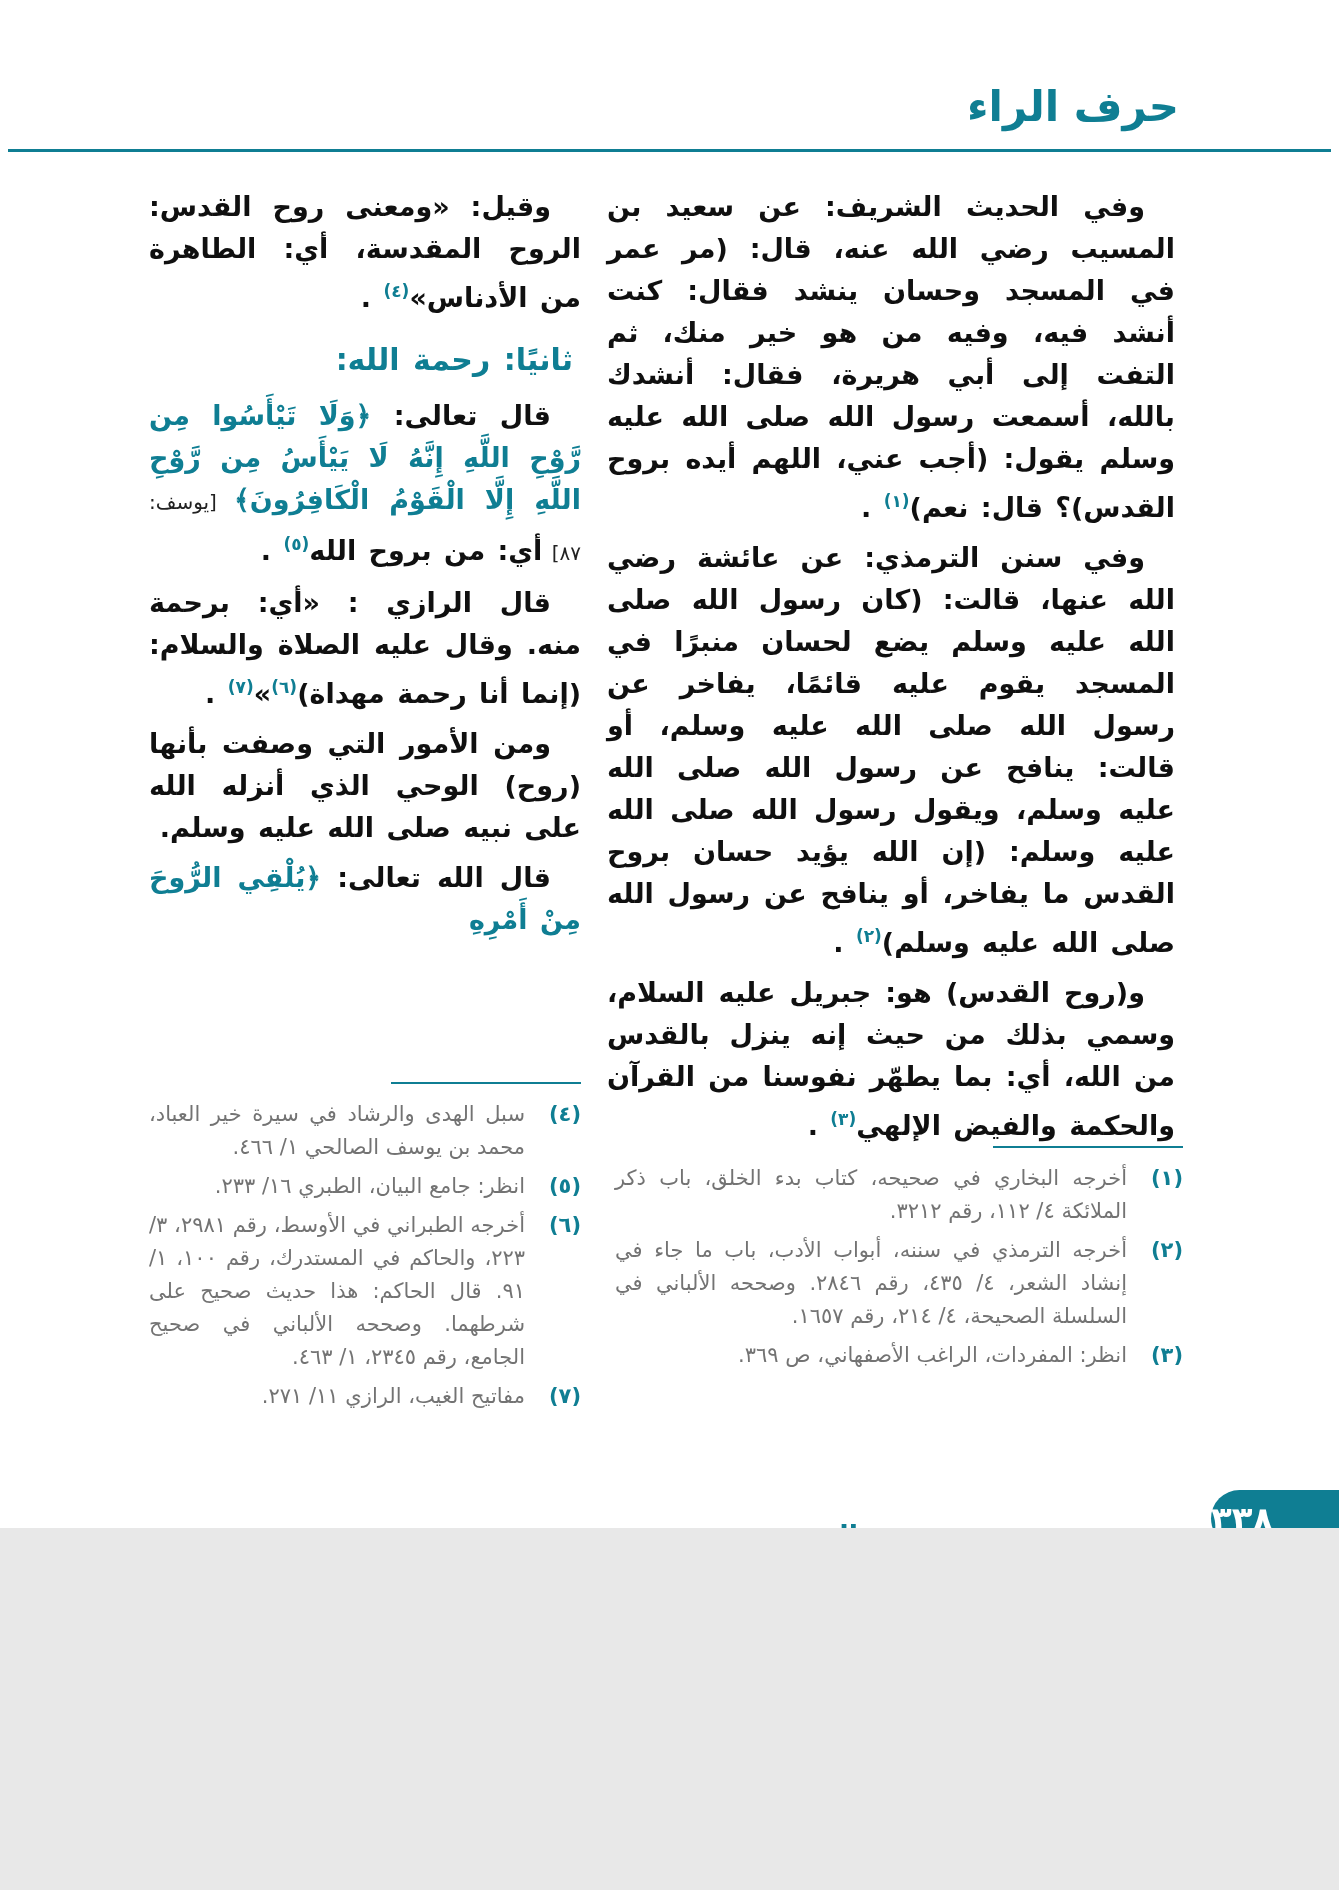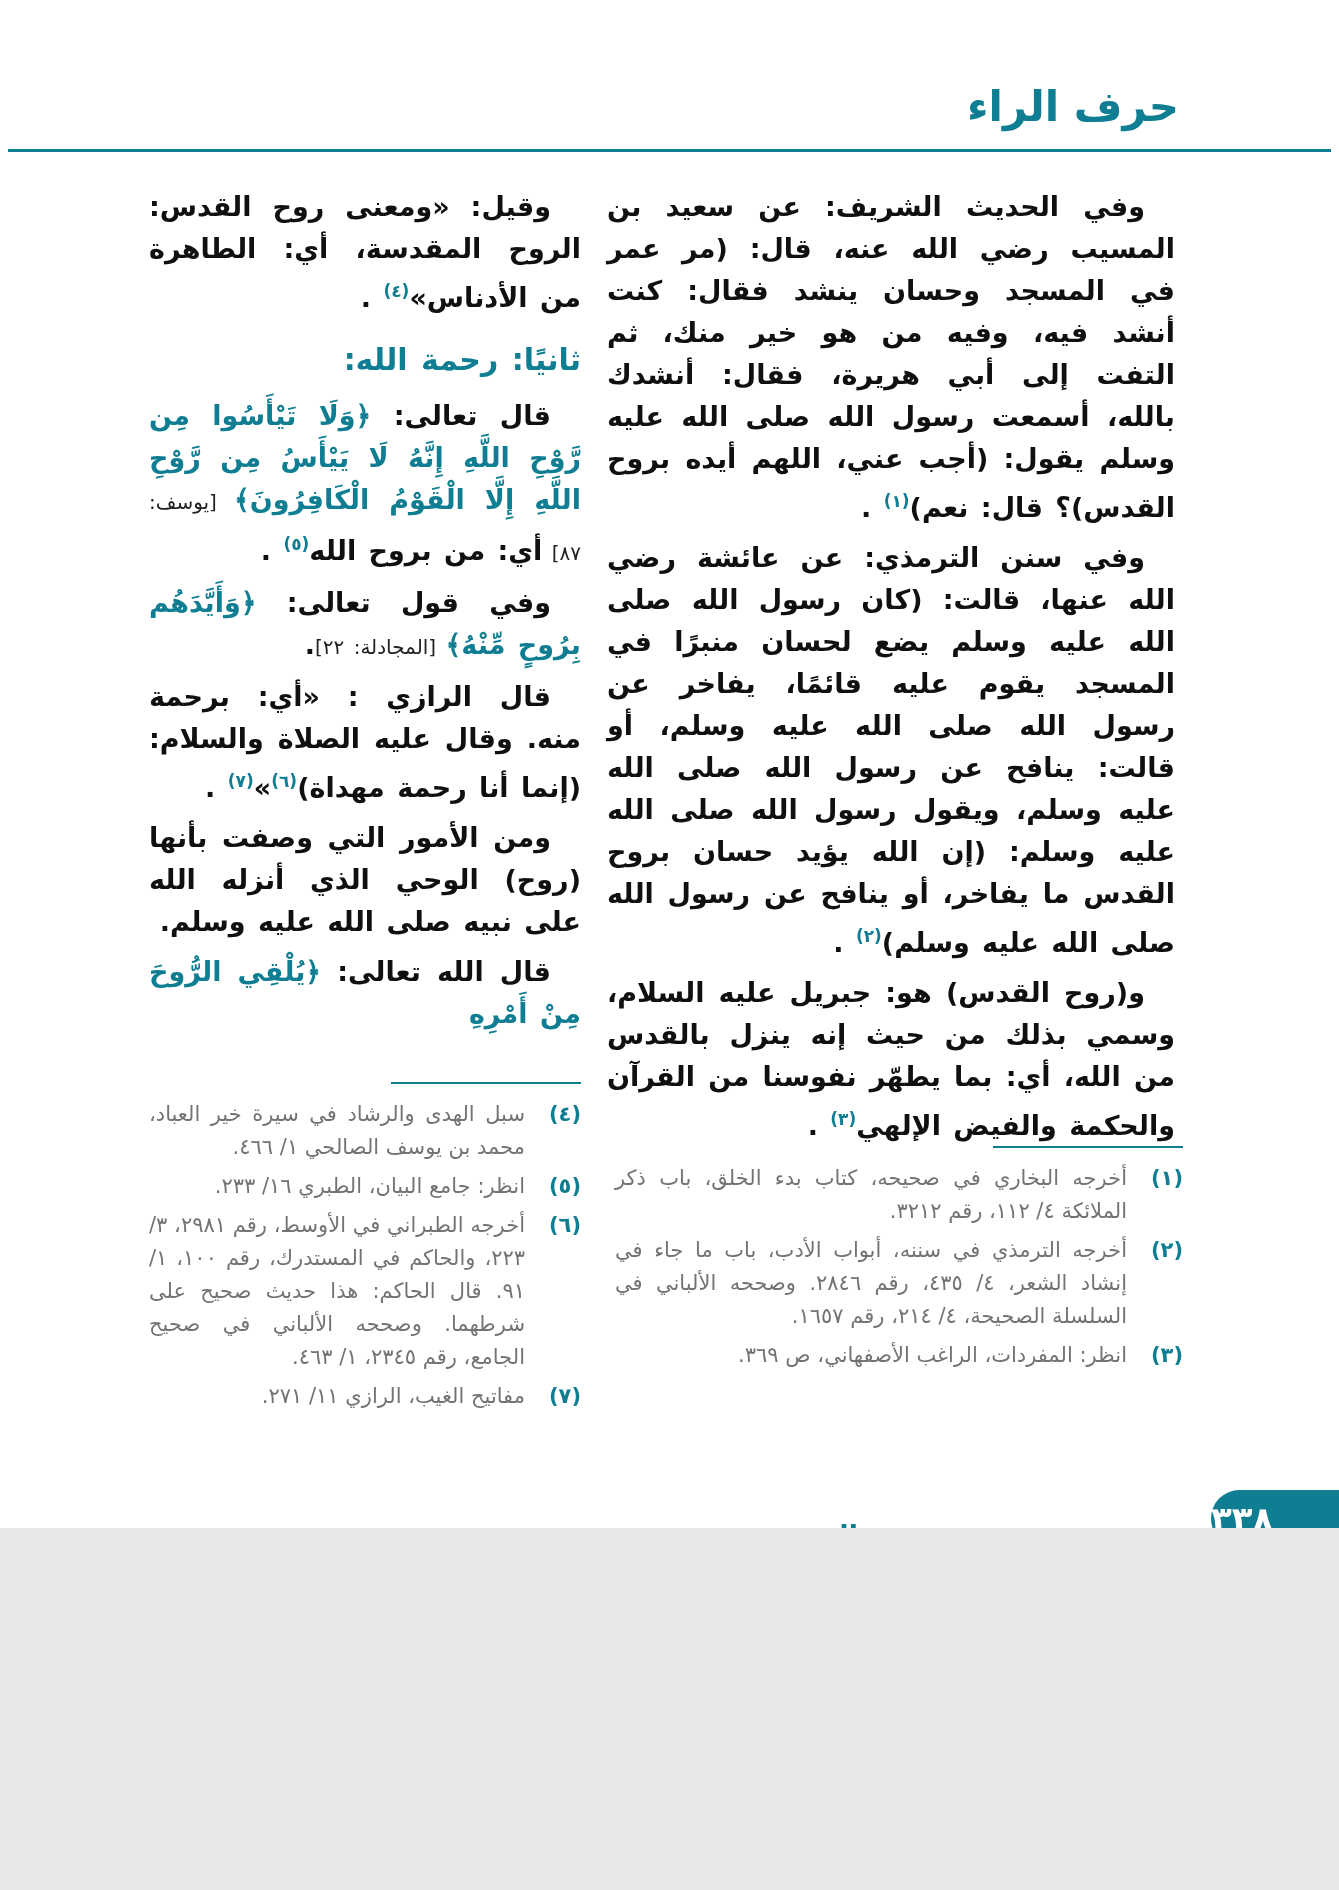--- a/index.html
+++ b/index.html
@@ -18,21 +18,21 @@
     position:absolute; top:149px; left:8px; right:8px; height:3px;
     background:var(--accent);
   }
   .col {
     position:absolute; top:186px; text-align:justify;
     font-size:27px; font-weight:700; line-height:42px; word-spacing:3px;
   }
   .col-right { right:164px; width:568px; }
   .col-left  { right:758px; width:432px; }
   .para { margin:0 0 8px; text-indent:30px; }
-  .heading { margin:20px 0 14px; color:var(--accent); font-size:30px; font-weight:700; text-indent:0; }
+  .heading { margin:20px 8px 14px; color:var(--accent); font-size:30px; font-weight:700; text-indent:0; }
   .run-n { color:var(--ink); }
   .run-v { color:var(--accent); font-weight:700; }
   .run-r { color:#222; font-size:20px; font-weight:400; }
   .run-m { color:var(--accent); font-size:17px; vertical-align:super; font-weight:700; }
   .footnotes {
     position:absolute; text-align:justify;
     font-size:21px; font-weight:400; line-height:33px;
   }
   .fn-right { top:1146px; right:156px; width:568px; }
   .fn-left  { top:1082px; right:758px; width:432px; }
@@ -67,21 +67,20 @@
         <div class="para"><span class="run-n">وفي سنن الترمذي: عن عائشة رضي الله عنها، قالت: (كان رسول الله صلى الله عليه وسلم يضع لحسان منبرًا في المسجد يقوم عليه قائمًا، يفاخر عن رسول الله صلى الله عليه وسلم، أو قالت: ينافح عن رسول الله صلى الله عليه وسلم، ويقول رسول الله صلى الله عليه وسلم: (إن الله يؤيد حسان بروح القدس ما يفاخر، أو ينافح عن رسول الله صلى الله عليه وسلم)</span><span class="run-m">(٢)</span><span class="run-n"> .</span></div>
         <div class="para"><span class="run-n">و(روح القدس) هو: جبريل عليه السلام، وسمي بذلك من حيث إنه ينزل بالقدس من الله، أي: بما يطهّر نفوسنا من القرآن والحكمة والفيض الإلهي</span><span class="run-m">(٣)</span><span class="run-n"> .</span></div>
       </div>
   </div>
 
   <div class="col col-left">
     <div>
         <div class="para"><span class="run-n">وقيل: «ومعنى روح القدس: الروح المقدسة، أي: الطاهرة من الأدناس»</span><span class="run-m">(٤)</span><span class="run-n"> .</span></div>
         <div class="heading"><span class="run-h">ثانيًا: رحمة الله:</span></div>
         <div class="para"><span class="run-n">قال تعالى: </span><span class="run-v">﴿وَلَا تَيْأَسُوا مِن رَّوْحِ اللَّهِ إِنَّهُ لَا يَيْأَسُ مِن رَّوْحِ اللَّهِ إِلَّا الْقَوْمُ الْكَافِرُونَ﴾</span><span class="run-r"> [يوسف: ٨٧] </span><span class="run-n">أي: من بروح الله</span><span class="run-m">(٥)</span><span class="run-n"> .</span></div>
-        <div class="para"><span class="run-n">وفي قول تعالى: </span><span class="run-v">﴿وَأَيَّدَهُم بِرُوحٍ مِّنْهُ﴾</span><span class="run-r"> [المجادلة: ٢٢]</span><span class="run-n">.</span></div>
         <div class="para"><span class="run-n">قال الرازي : «أي: برحمة منه. وقال عليه الصلاة والسلام: (إنما أنا رحمة مهداة)</span><span class="run-m">(٦)</span><span class="run-n">»</span><span class="run-m">(٧)</span><span class="run-n"> .</span></div>
         <div class="para"><span class="run-n">ومن الأمور التي وصفت بأنها (روح) الوحي الذي أنزله الله على نبيه صلى الله عليه وسلم.</span></div>
         <div class="para"><span class="run-n">قال الله تعالى: </span><span class="run-v">﴿يُلْقِي الرُّوحَ مِنْ أَمْرِهِ</span></div>
       </div>
   </div>
 
   <div class="footnotes fn-right">
     <div class="fn-rule"></div>
     <div>
         <div class="footnote">

